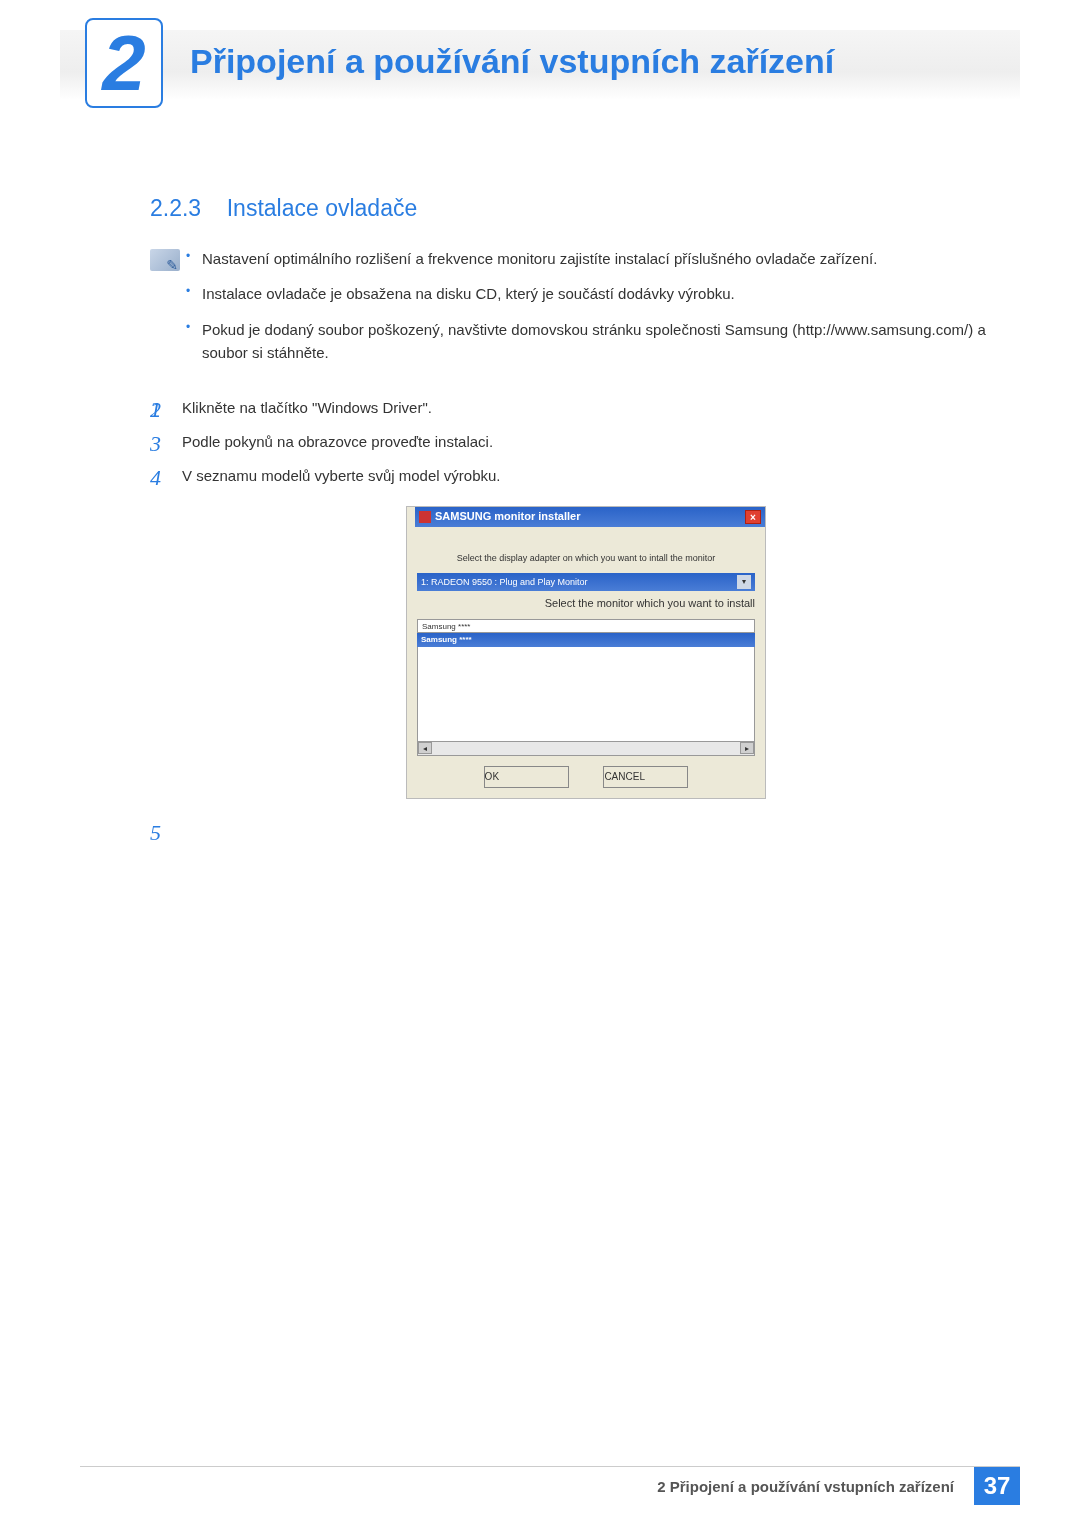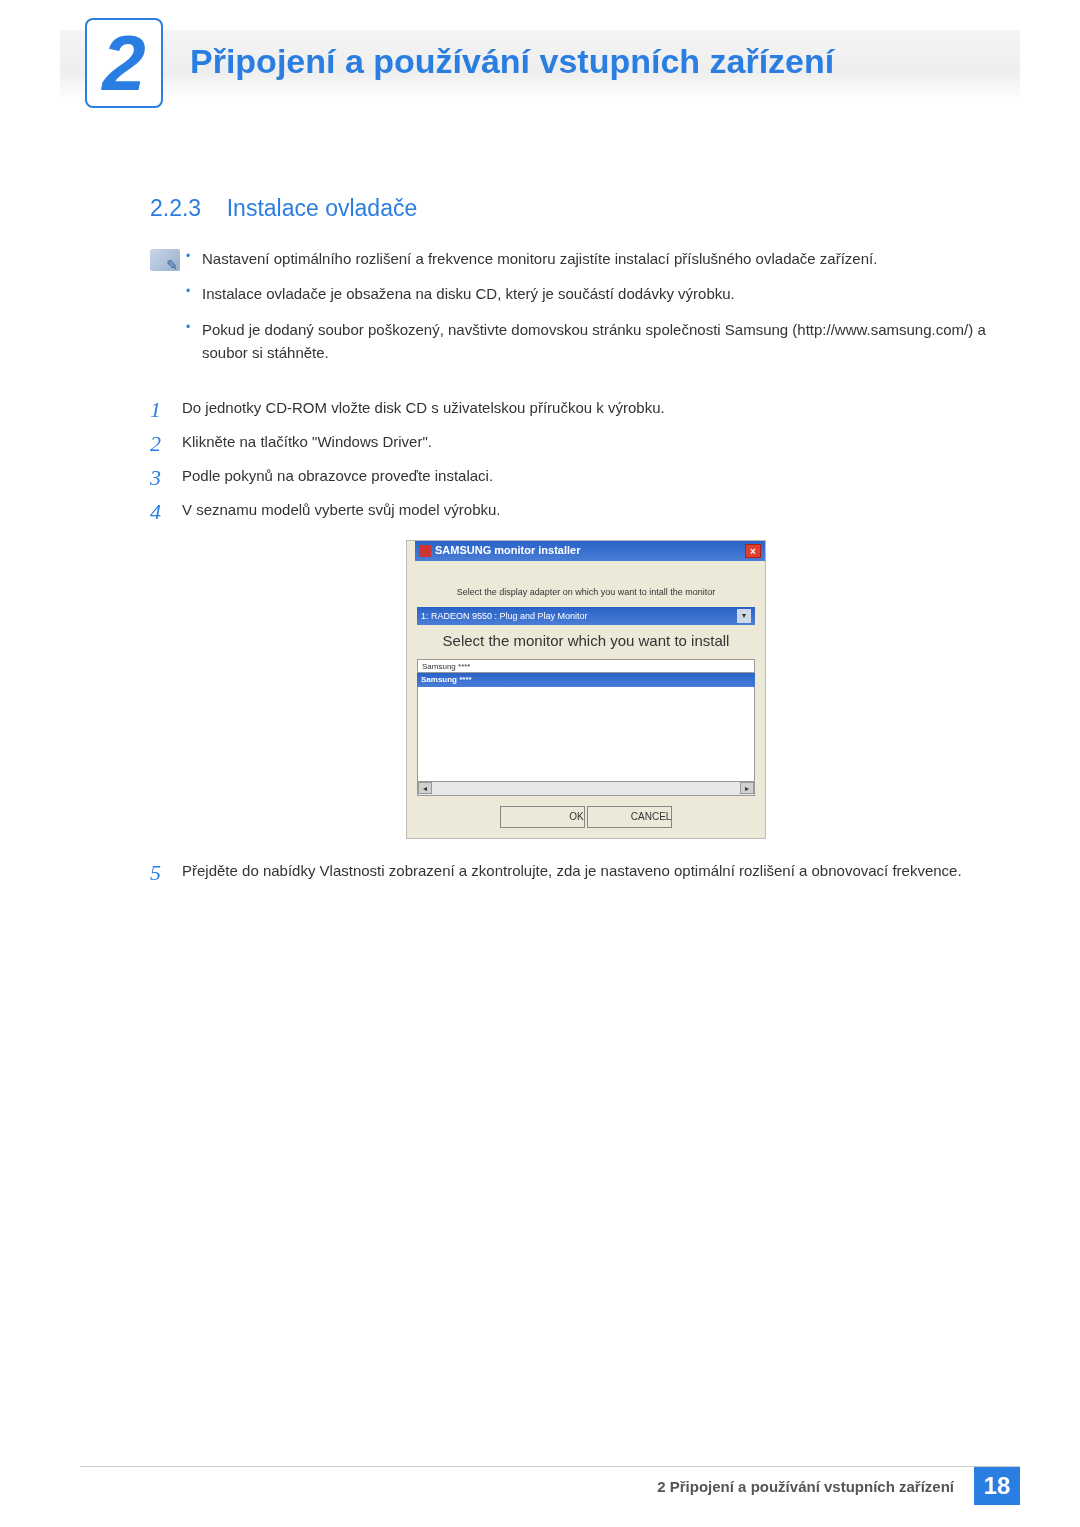--- a/index.html
+++ b/index.html
@@ -193,21 +193,21 @@
   }
   .installer-dd .dd-btn {
     width: 14px;
     height: 14px;
     background: #cfd8e6;
     text-align: center;
     color: #333;
     font-size: 8px;
     line-height: 14px;
   }
-  .installer-text2 { text-align: center; margin: 2px 0 6px 0; font-size: 15px; }
+  .installer-text2 { text-align: right; margin: 2px 0 6px 0; font-size: 11px; }
   .installer-list-head {
     border: 1px solid #999;
     background: #fff;
     height: 14px;
     font-size: 8px;
     padding: 1px 4px;
     margin-bottom: 0;
   }
   .installer-list-sel {
     background: linear-gradient(to bottom, #2a63c8, #4a7dd6);
@@ -244,22 +244,22 @@
   }
   .installer-buttons { text-align: center; }
   .installer-buttons .win-btn {
     display: inline-block;
     width: 85px;
     height: 22px;
     line-height: 20px;
     background: #ece9d8;
     border: 1px solid #888;
     font-size: 10px;
-    margin: 0 0;
-    text-align: right;
+    margin: 0 16px;
+    text-align: left;
   }
   .footer {
     position: absolute;
     bottom: 22px;
     right: 60px;
     display: flex;
     align-items: center;
     gap: 8px;
   }
   .footer-text {
@@ -309,21 +309,20 @@
       <ul class="note-list">
         <li>Nastavení optimálního rozlišení a frekvence monitoru zajistíte instalací příslušného ovladače zařízení.</li>
         <li>Instalace ovladače je obsažena na disku CD, který je součástí dodávky výrobku.</li>
         <li>Pokud je dodaný soubor poškozený, navštivte domovskou stránku společnosti Samsung (http://www.samsung.com/) a soubor si stáhněte.</li>
       </ul>
     </div>
 
     <ol class="steps">
       <li>
         <span class="step-num">1</span>
-        <span>Do jednotky CD-ROM vložte disk CD s uživatelskou příručkou k výrobku.</span>
       </li>
       <li>
         <span class="step-num">2</span>
         <span>Klikněte na tlačítko "Windows Driver".</span>
       </li>
       <li>
         <span class="step-num">3</span>
         <span>Podle pokynů na obrazovce proveďte instalaci.</span>
       </li>
       <li>
@@ -354,23 +353,22 @@
             </div>
             <div class="installer-buttons">
               <span class="win-btn">OK</span>
               <span class="win-btn">CANCEL</span>
             </div>
           </div>
         </div>
       </li>
       <li>
         <span class="step-num">5</span>
-        <span>Přejděte do nabídky Vlastnosti zobrazení a zkontrolujte, zda je nastaveno optimální rozlišení a obnovovací frekvence.</span>
       </li>
     </ol>
   </div>
 
   <div class="footer-line"></div>
   <div class="footer">
     <span class="footer-text">2 Připojení a používání vstupních zařízení</span>
-    <span class="footer-pagenum">18</span>
+    <span class="footer-pagenum">37</span>
   </div>
 </div>
 
 </body></html>

